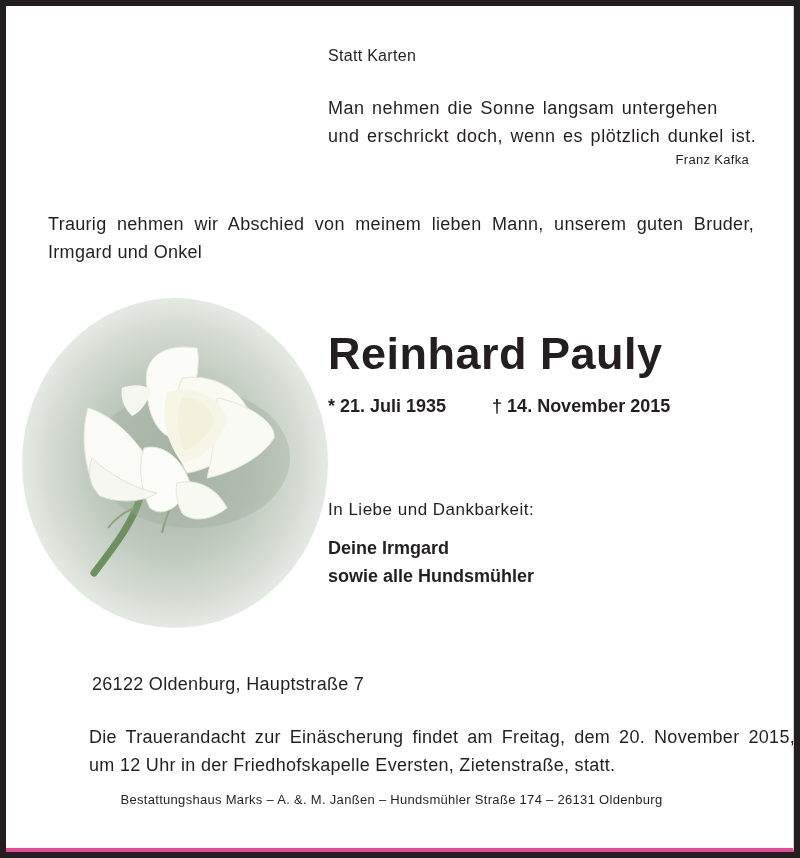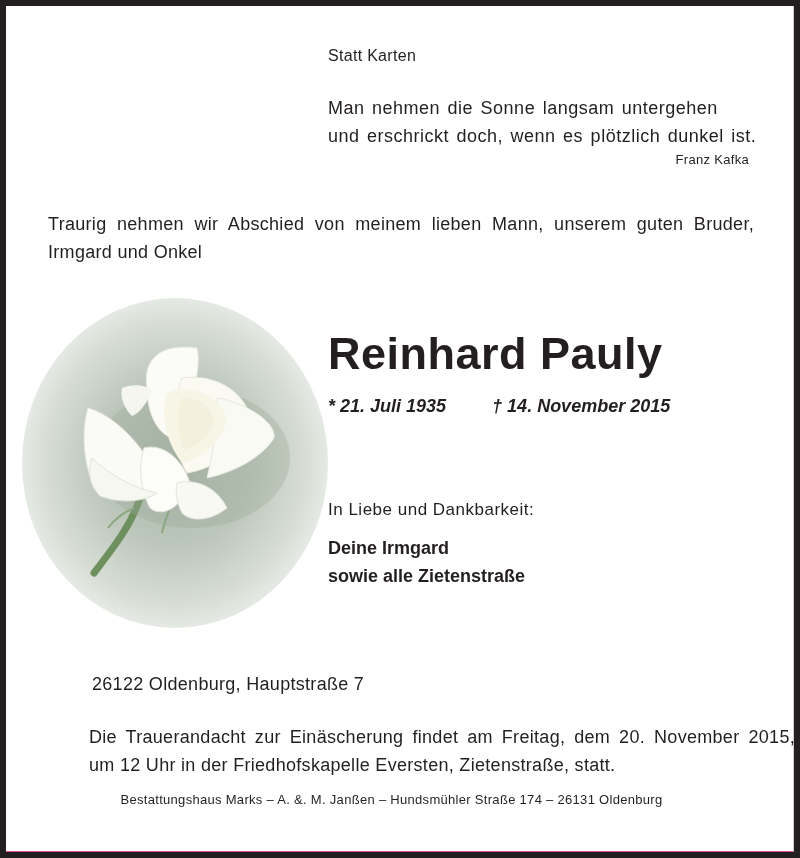--- a/index.html
+++ b/index.html
@@ -16,21 +16,21 @@
       color: #231f20;
     }
     .page {
       position: absolute;
       left: 6px;
       top: 6px;
       width: 788px;
       height: 846px;
       background: #ffffff;
       border-right: 1px solid #d0d0d0;
-      border-bottom: 1px solid #ec4899;
+      border-bottom: 4px solid #ec4899;
       box-sizing: border-box;
     }
     .abs { position: absolute; white-space: nowrap; }
 
     .statt {
       left: 322px; top: 41px;
       font-size: 16px;
       letter-spacing: 0.3px;
     }
     .quote {
@@ -77,21 +77,20 @@
     .name {
       left: 322px; top: 322px;
       font-size: 45px;
       font-weight: bold;
       letter-spacing: 0.5px;
     }
     .dates {
       left: 322px; top: 390px;
       font-size: 18px;
       font-weight: bold;
-      font-style: italic;
     }
     .dates .death { margin-left: 46px; }
 
     .love {
       left: 322px; top: 494px;
       font-size: 17px;
       letter-spacing: 0.5px;
     }
     .signers {
       left: 322px; top: 528px;
@@ -173,21 +172,21 @@
   <div class="abs name">Reinhard Pauly</div>
 
   <div class="abs dates">
     <span>* 21. Juli 1935</span><span class="death">† 14. November 2015</span>
   </div>
 
   <div class="abs love">In Liebe und Dankbarkeit:</div>
 
   <div class="abs signers">
     <span>Deine Irmgard</span>
-    <span>sowie alle Zietenstraße</span>
+    <span>sowie alle Hundsmühler</span>
   </div>
 
   <div class="abs address">26122 Oldenburg, Hauptstraße 7</div>
 
   <div class="abs service">
     <span class="l1">Die Trauerandacht zur Einäscherung findet am Freitag, dem 20. November 2015,</span>
     <span>um 12 Uhr in der Friedhofskapelle Eversten, Zietenstraße, statt.</span>
   </div>
 
   <div class="abs footer">Bestattungshaus Marks – A. &amp;. M. Janßen – Hundsmühler Straße 174 – 26131 Oldenburg</div>

